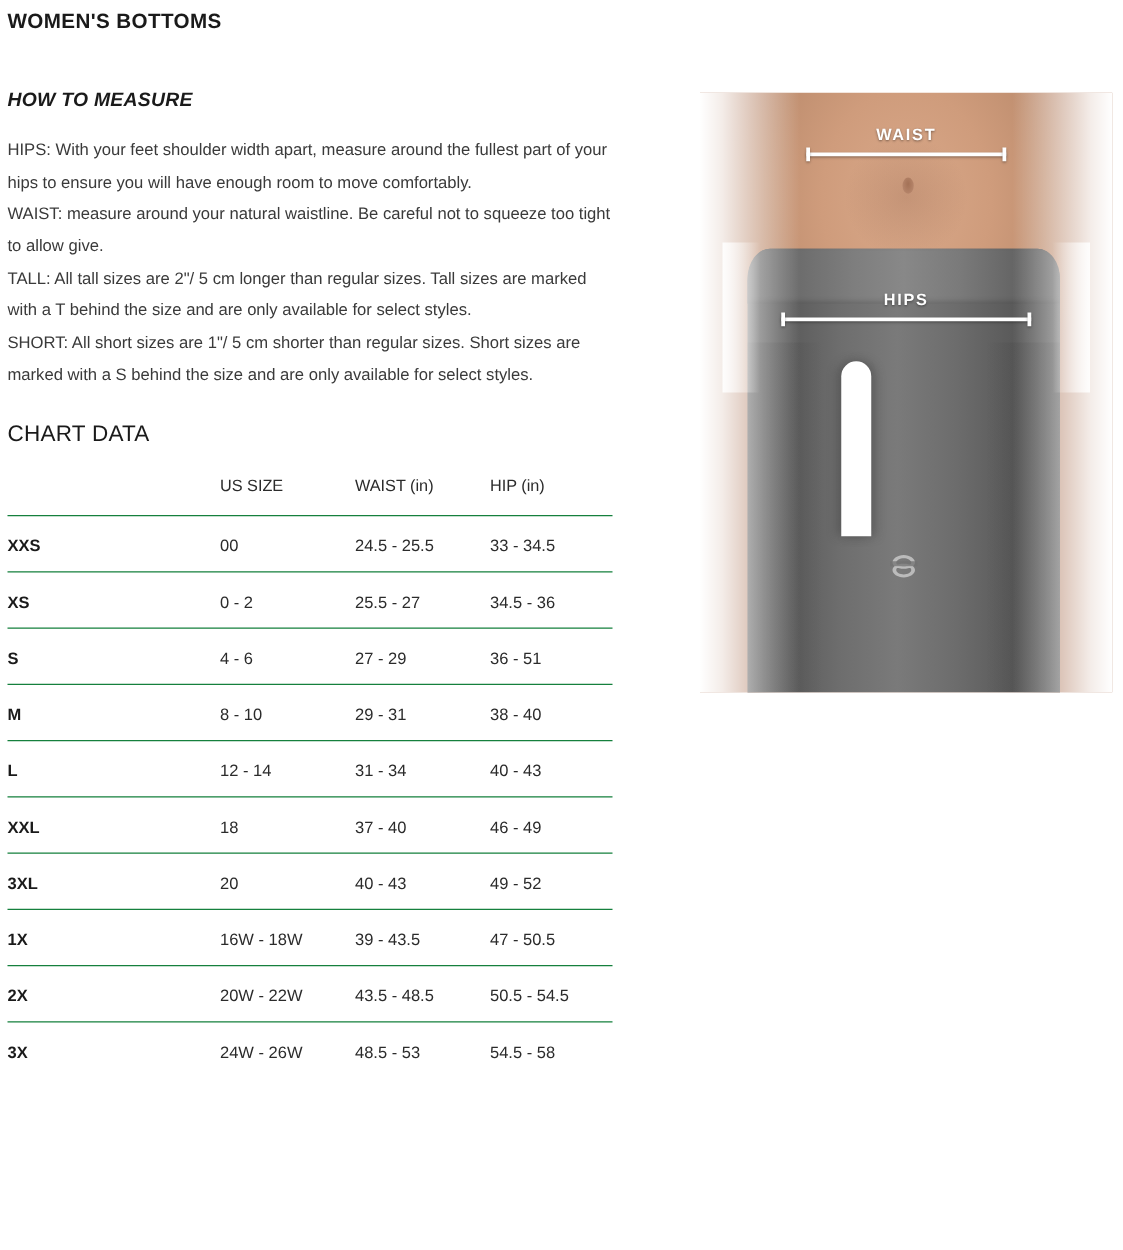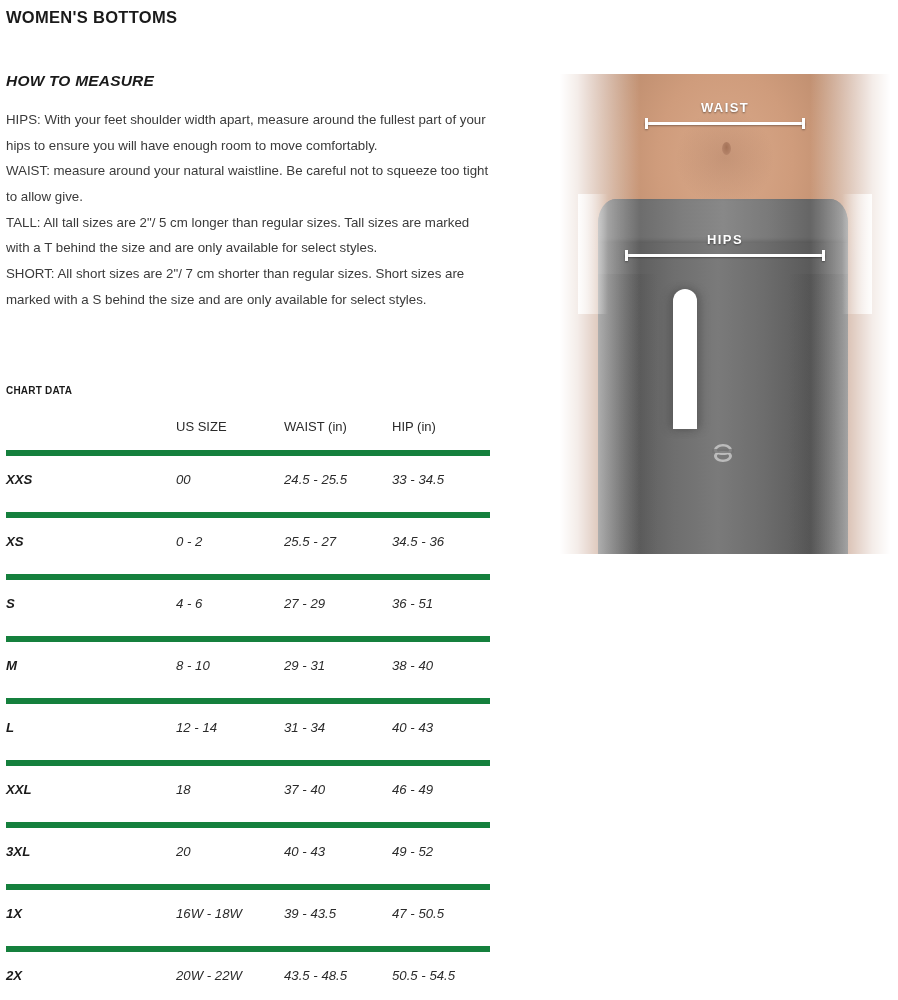--- a/index.html
+++ b/index.html
@@ -55,49 +55,48 @@
     font-size: 13.3px;
     line-height: 1.93;
     color: #3a3a3a;
     max-width: 490px;
   }
   .measure-block p {
     margin: 0;
   }
 
   h2.chart-title {
-    font-size: 10px;
-    font-weight: bold;
+    font-size: 18px;
+    font-weight: normal;
     letter-spacing: 0.2px;
     color: #1a1a1a;
-    margin: 73px 0 0 0;
+    margin: 25px 0 0 0;
     text-transform: uppercase;
   }
 
   table.size-table {
     margin-top: 23px;
     border-collapse: collapse;
     width: 484px;
     table-layout: fixed;
   }
   table.size-table th {
     text-align: left;
     font-size: 13px;
     font-weight: normal;
     color: #2b2b2b;
     padding: 0 0 16px 0;
     vertical-align: bottom;
   }
   table.size-table td {
     font-size: 13.2px;
     color: #2b2b2b;
-    padding: 16px 0 25px 0;
-    border-top: 6px solid #15803d;
+    padding: 16px 0 13px 0;
+    border-top: 1px solid #15803d;
     vertical-align: middle;
-    font-style: italic;
   }
   table.size-table tbody tr td:first-child {
     font-weight: bold;
     color: #1a1a1a;
   }
   .col-size { width: 170px; }
   .col-us   { width: 108px; }
   .col-waist{ width: 108px; }
   .col-hip  { width: 98px; }
 
@@ -264,21 +263,21 @@
   <div class="left-col">
 
     <h1 class="section-title">WOMEN'S BOTTOMS</h1>
 
     <h2 class="sub-title">HOW TO MEASURE</h2>
 
     <div class="measure-block">
       <p>HIPS: With your feet shoulder width apart, measure around the fullest part of your hips to ensure you will have enough room to move comfortably.</p>
       <p>WAIST: measure around your natural waistline. Be careful not to squeeze too tight to allow give.</p>
       <p>TALL: All tall sizes are 2"/ 5 cm longer than regular sizes. Tall sizes are marked with a T behind the size and are only available for select styles.</p>
-      <p>SHORT: All short sizes are 2"/ 7 cm shorter than regular sizes. Short sizes are marked with a S behind the size and are only available for select styles.</p>
+      <p>SHORT: All short sizes are 1"/ 5 cm shorter than regular sizes. Short sizes are marked with a S behind the size and are only available for select styles.</p>
     </div>
 
     <h2 class="chart-title">CHART DATA</h2>
 
     <table class="size-table">
       <colgroup>
         <col class="col-size">
         <col class="col-us">
         <col class="col-waist">
         <col class="col-hip">

